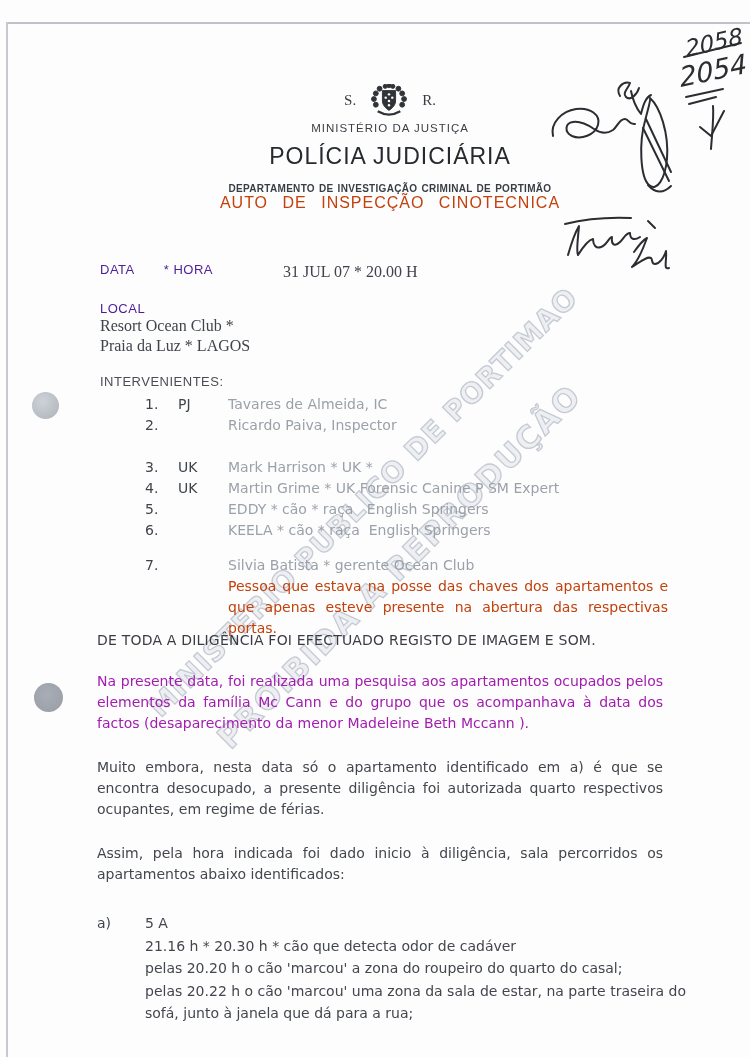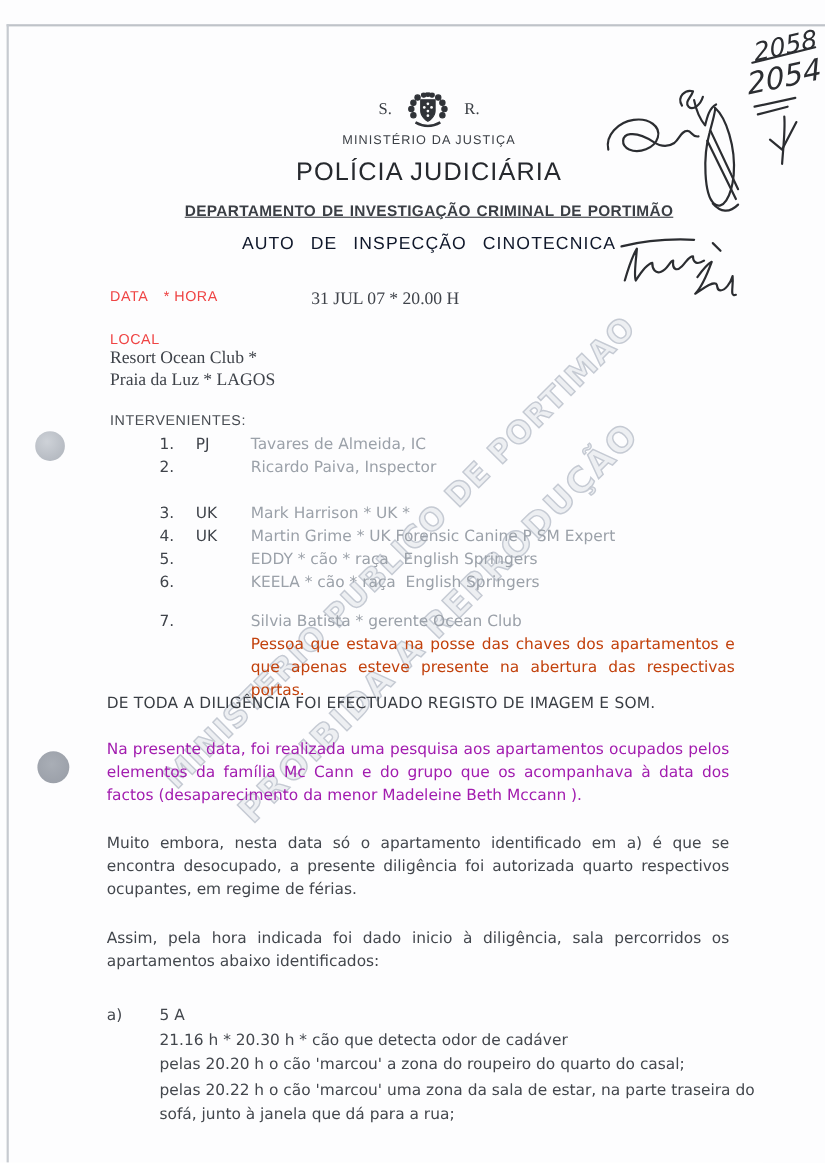--- a/index.html
+++ b/index.html
@@ -19,26 +19,26 @@
       font-family:"DejaVu Sans",sans-serif;font-weight:bold;text-transform:uppercase;
       color:rgba(235,237,241,0.9);-webkit-text-stroke:1.3px #c5cad3;}
   .wm1{left:142px;top:700px;font-size:28px;letter-spacing:1px;}
   .wm2{left:210px;top:730px;font-size:31px;letter-spacing:2px;}
   
   .header{position:absolute;left:30px;top:84px;width:720px;text-align:center;z-index:2;color:#33373d;}
   .sr-row{display:flex;align-items:center;justify-content:center;gap:12px;}
   .sr-letter{font-family:"Liberation Serif",serif;font-size:15px;color:#3a3e44;}
   .ministry{margin-top:6px;font-size:11.5px;letter-spacing:1px;color:#3c4046;}
   .org{margin-top:9px;font-size:23px;letter-spacing:1px;color:#26292e;}
-  .dept{margin-top:13px;font-size:14px;font-weight:bold;letter-spacing:.3px;word-spacing:1px;color:#3a3e44;text-decoration:underline;}
-  .doc-title{margin-top:14px;font-size:16px;letter-spacing:1px;word-spacing:9px;color:#0f172a;}
+  .dept{margin-top:13px;font-size:10px;font-weight:bold;letter-spacing:.3px;word-spacing:1px;color:#3a3e44;}
+  .doc-title{font-size:16px;letter-spacing:1px;word-spacing:9px;color:#c2410c;}
   
   .meta{position:absolute;left:100px;top:262px;z-index:2;}
   .meta-row{display:flex;align-items:flex-start;}
-  .meta-label{width:183px;font-size:13px;letter-spacing:.5px;color:#ef4444;display:flex;gap:14px;}
+  .meta-label{width:183px;font-size:13px;letter-spacing:.5px;color:#4c1d95;display:flex;gap:29px;}
   .meta-value{font-family:"Liberation Serif",serif;font-size:16px;line-height:20px;color:#3f434a;}
   .row-local{margin-top:19px;flex-direction:column;}
   .intervenientes{margin-top:18px;font-size:13px;letter-spacing:.5px;color:#4a4e54;}
   
   .comic{font-family:"DejaVu Sans",sans-serif;}
   .plist{position:absolute;left:145px;top:394px;z-index:2;font-size:14px;line-height:21px;}
   .prow{display:flex;}
   .p-num{width:33px;color:#3f434a;}
   .p-org{width:50px;color:#3f434a;}
   .p-name{color:#9ba1a9;white-space:pre-wrap;}

